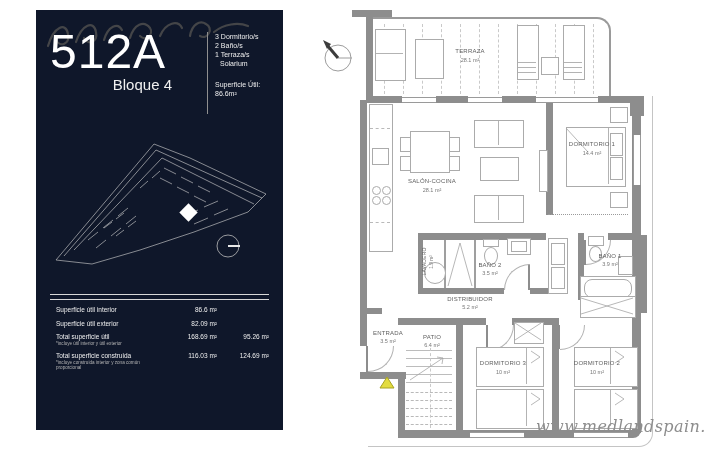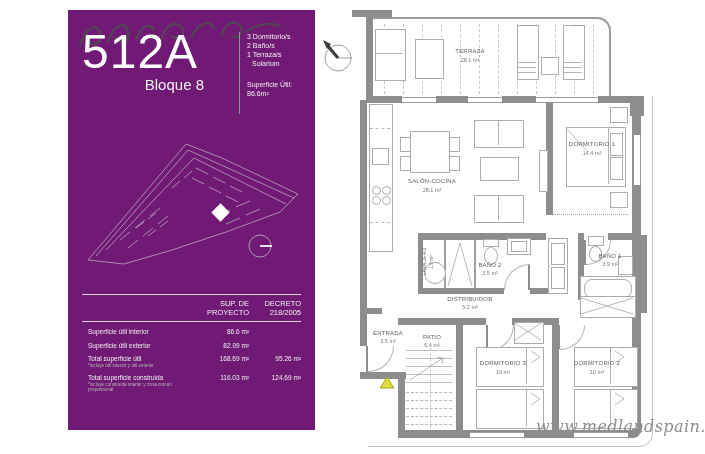--- a/index.html
+++ b/index.html
@@ -1,19 +1,19 @@
 <!DOCTYPE html>
 <html><head>
 <meta charset="utf-8">
 <style>
   html,body{margin:0;padding:0;background:#fff;}
   #stage{position:relative;width:705px;height:454px;background:#fff;overflow:hidden;
          font-family:"Liberation Sans",sans-serif;}
   
-  .panel{position:absolute;left:36px;top:10px;width:247px;height:420px;background:#701a75;color:#f2f2f2;margin-left:32px;}
+  .panel{position:absolute;left:36px;top:10px;width:247px;height:420px;background:#0f172a;color:#f2f2f2;}
   .unit{position:absolute;left:14px;top:14px;font-size:48px;letter-spacing:1px;color:#fff;}
   .block{position:absolute;left:40px;top:66px;width:96px;text-align:right;font-size:15px;color:#f0f0f0;}
   .vdiv{position:absolute;left:171px;top:22px;width:1px;height:82px;background:#8f8f8f;}
   .features{position:absolute;left:179px;top:22px;font-size:7px;line-height:9px;color:#eee;}
   .feat-ind{padding-left:5px;}
   .supblock{position:absolute;left:179px;top:70px;font-size:7px;line-height:9px;color:#eee;}
   .tbl{position:absolute;left:14px;top:280px;width:219px;font-size:6.5px;color:#efefef;}
   .tbl-title{font-size:9.5px;letter-spacing:.6px;margin-bottom:6px;}
   .hr{border-top:1px solid #d8d8d8;height:0;margin:4px 0;}
   .trow{display:flex;align-items:flex-start;margin:6px 0 0 0;}
@@ -56,21 +56,21 @@
 
 <div id="stage">
 
   <div class="panel">
     <svg class="overlay" style="left:6px;top:4px;" width="228" height="42" viewBox="0 0 228 42">
       <path d="M6,32 C12,12 24,8 26,20 C28,30 18,34 14,26 M34,28 C40,10 52,6 54,18 C56,28 46,32 42,24
                M62,26 C66,12 76,8 80,16 M88,24 C92,10 102,6 108,14 C112,20 104,28 98,22
                M118,22 C124,8 136,6 140,14 M148,22 C150,10 158,6 164,10 C172,14 166,26 158,22 M172,18 C182,10 196,8 206,12" stroke="#4d4d4d" stroke-width="2.2" fill="none" stroke-linecap="round" opacity="0.85"></path>
     </svg>
     <div class="unit">512A</div>
-    <div class="block">Bloque 8</div>
+    <div class="block">Bloque 4</div>
     <div class="vdiv"></div>
     <div class="features">
       <div>3 Dormitorio/s</div>
       <div>2 Baño/s</div>
       <div>1 Terraza/s</div>
       <div class="feat-ind">Solarium</div>
     </div>
     <div class="supblock">
       <div>Superficie Útil:</div>
       <div>86.6m²</div>
@@ -87,31 +87,20 @@
       </g>
       <rect x="138" y="78" width="13" height="13" fill="#ffffff" transform="rotate(45 144.5 84.5)"></rect>
       <g>
         <circle cx="184" cy="118" r="11" stroke="#bdbdbd" stroke-width="0.8" fill="none"></circle>
         <line x1="184" y1="118" x2="196" y2="118" stroke="#e8e8e8" stroke-width="2"></line>
       </g>
     </svg>
 
     <div class="tbl">
       <div class="hr"></div>
-      <div class="thead">
-        <div class="tlabel"></div>
-        <div class="th tv1">
-          <div>SUP. DE</div>
-          <div>PROYECTO</div>
-        </div>
-        <div class="th tv2">
-          <div>DECRETO</div>
-          <div>218/2005</div>
-        </div>
-      </div>
       <div class="hr"></div>
       <div class="trow">
         <div class="tlabel">Superficie útil interior</div>
         <div class="tv1">86.6 m²</div>
         <div class="tv2"></div>
       </div>
       <div class="trow">
         <div class="tlabel">Superficie útil exterior</div>
         <div class="tv1">82.09 m²</div>
         <div class="tv2"></div>

